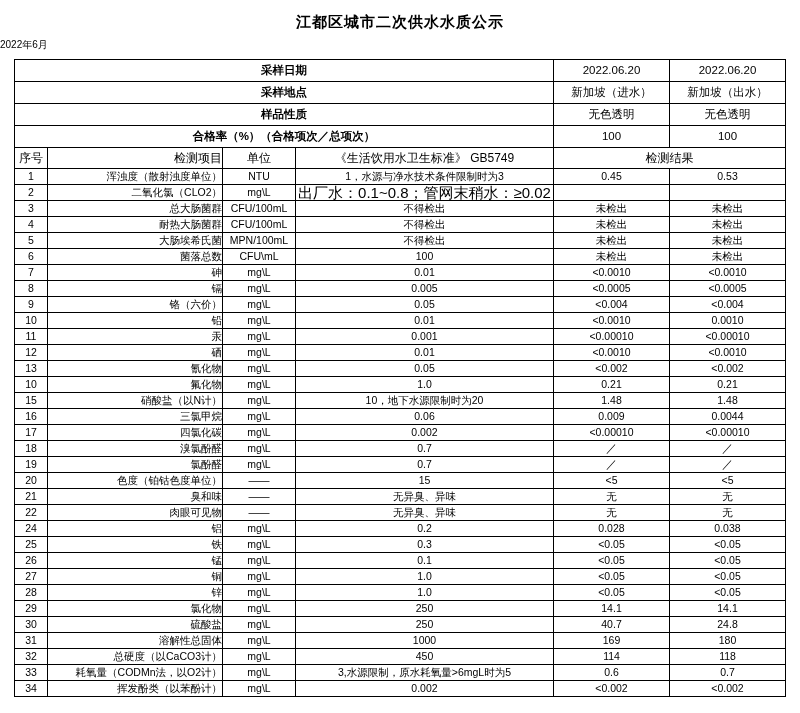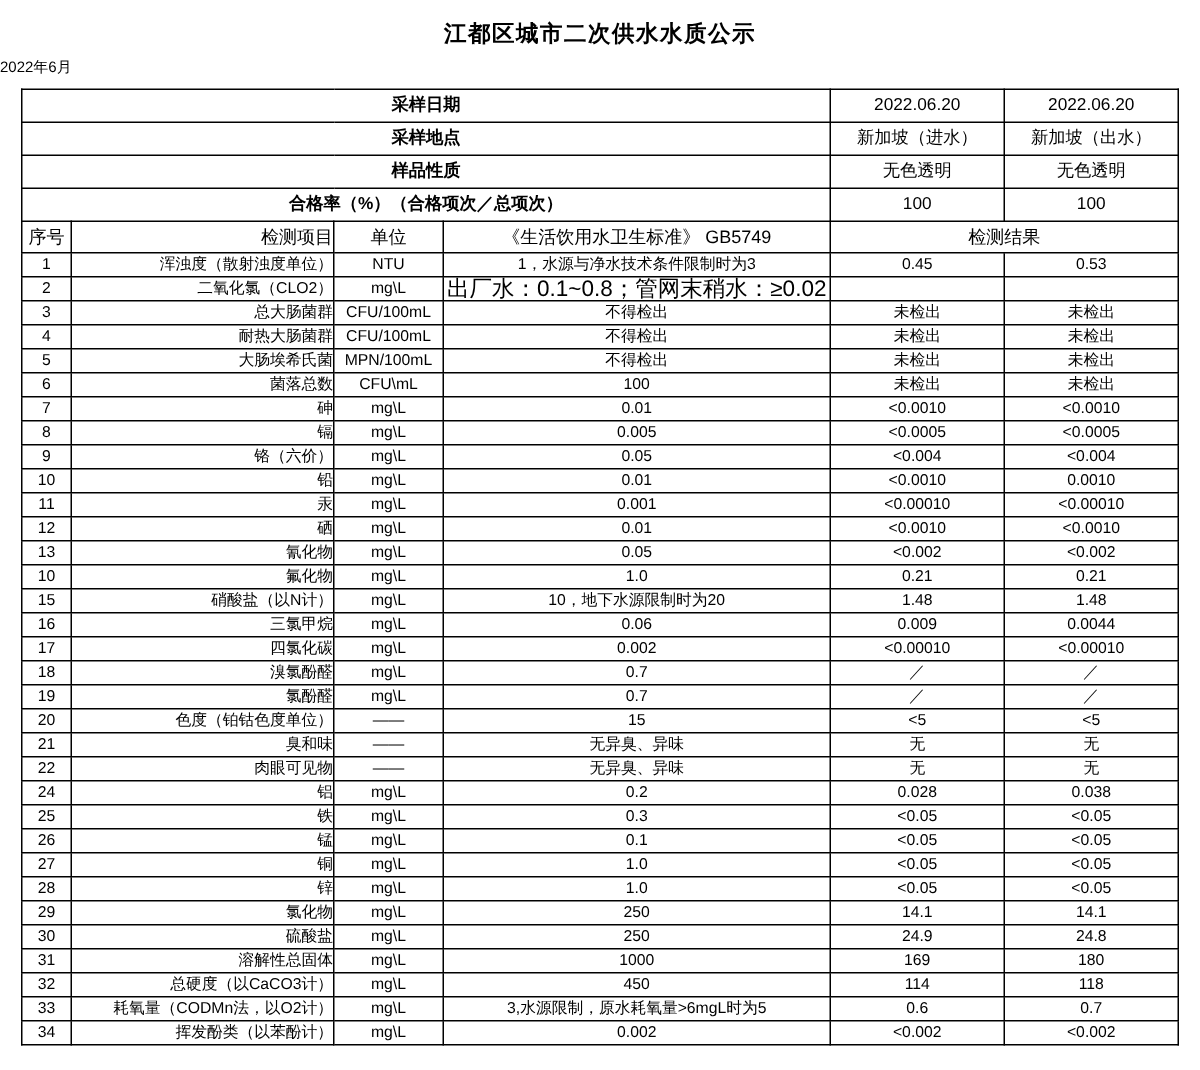--- a/index.html
+++ b/index.html
@@ -342,21 +342,21 @@
           <td>mg\L</td>
           <td>250</td>
           <td>14.1</td>
           <td>14.1</td>
         </tr>
         <tr>
           <td>30</td>
           <td class="item-cell">硫酸盐</td>
           <td>mg\L</td>
           <td>250</td>
-          <td>24.9</td>
+          <td>40.7</td>
           <td>24.8</td>
         </tr>
         <tr>
           <td>31</td>
           <td class="item-cell">溶解性总固体</td>
           <td>mg\L</td>
           <td>1000</td>
           <td>169</td>
           <td>180</td>
         </tr>

